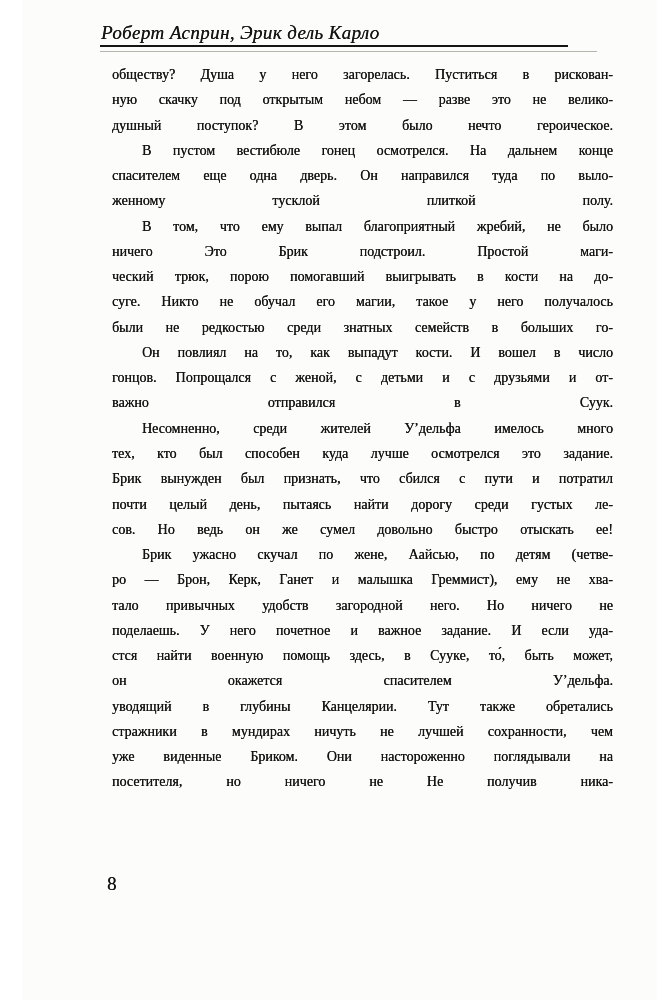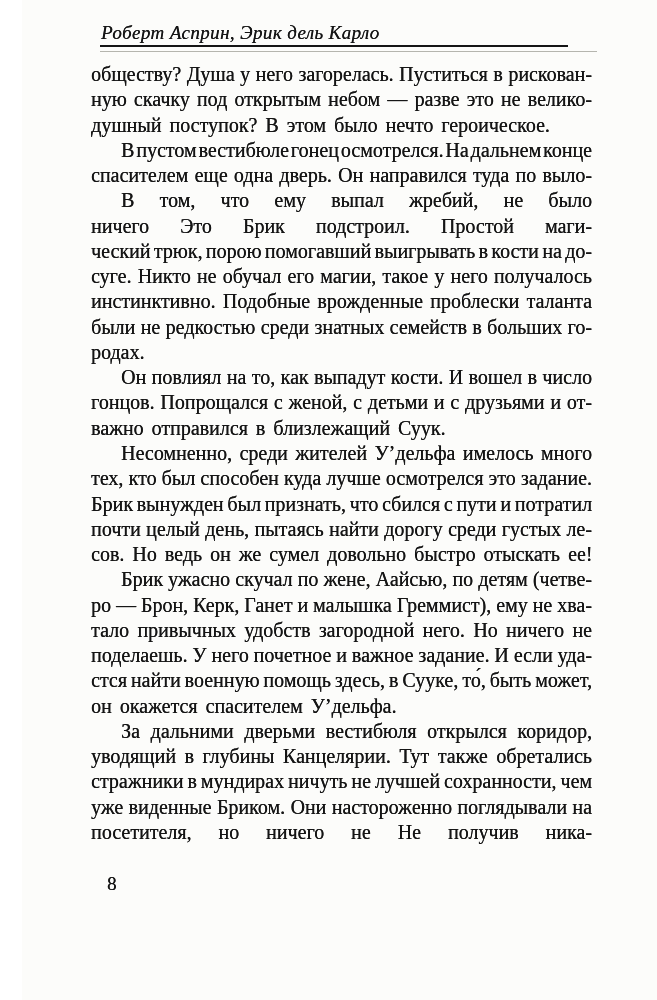--- a/index.html
+++ b/index.html
@@ -21,30 +21,30 @@
   }
   .rule-dark{
     position:absolute;left:78px;top:45px;width:468px;height:2px;
     background:var(--ink,#1c1c1c);
   }
   .rule-faint{
     position:absolute;left:78px;top:51px;width:497px;height:1px;
     background:#b5b5ae;
   }
   .text-block{
-    position:absolute;left:69px;top:62px;width:501px;
-    font-size:20px;
+    position:absolute;left:90px;top:62px;width:501px;
+    font-size:14px;
   }
   .line{
     display:flex;justify-content:space-between;
     height:25.28px;line-height:25.28px;
     white-space:nowrap;
     text-shadow:.2px 0 currentColor;
   }
-  .line.end{justify-content:flex-start;gap:8px;}
+  .line.end{justify-content:space-between;gap:8px;}
   .line.ind{padding-left:30px;}
   .page-number{
     position:absolute;left:85px;top:871px;
     font-size:19px;line-height:25px;
     text-shadow:.2px 0 currentColor;
   }
 </style>
 </head>
 <body>
 
@@ -98,26 +98,33 @@
         <span>спасителем</span>
         <span>еще</span>
         <span>одна</span>
         <span>дверь.</span>
         <span>Он</span>
         <span>направился</span>
         <span>туда</span>
         <span>по</span>
         <span>выло-</span>
       </div>
+      <div class="line end">
+        <span>женному</span>
+        <span>тусклой</span>
+        <span>плиткой</span>
+        <span>полу.</span>
+      </div>
       <div class="line ind">
         <span>В</span>
         <span>том,</span>
         <span>что</span>
         <span>ему</span>
         <span>выпал</span>
+        <span>благоприятный</span>
         <span>жребий,</span>
         <span>не</span>
         <span>было</span>
       </div>
       <div class="line">
         <span>ничего</span>
         <span>Это</span>
         <span>Брик</span>
         <span>подстроил.</span>
         <span>Простой</span>
@@ -140,39 +147,29 @@
         <span>не</span>
         <span>обучал</span>
         <span>его</span>
         <span>магии,</span>
         <span>такое</span>
         <span>у</span>
         <span>него</span>
         <span>получалось</span>
       </div>
       <div class="line">
-        <span>инстинктивно.</span>
-        <span>Подобные</span>
-        <span>врожденные</span>
-        <span>проблески</span>
-        <span>таланта</span>
-      </div>
-      <div class="line">
         <span>были</span>
         <span>не</span>
         <span>редкостью</span>
         <span>среди</span>
         <span>знатных</span>
         <span>семейств</span>
         <span>в</span>
         <span>больших</span>
         <span>го-</span>
-      </div>
-      <div class="line end">
-        <span>родах.</span>
       </div>
       <div class="line ind">
         <span>Он</span>
         <span>повлиял</span>
         <span>на</span>
         <span>то,</span>
         <span>как</span>
         <span>выпадут</span>
         <span>кости.</span>
         <span>И</span>
@@ -190,21 +187,20 @@
         <span>и</span>
         <span>с</span>
         <span>друзьями</span>
         <span>и</span>
         <span>от-</span>
       </div>
       <div class="line end">
         <span>важно</span>
         <span>отправился</span>
         <span>в</span>
-        <span>близлежащий</span>
         <span>Суук.</span>
       </div>
       <div class="line ind">
         <span>Несомненно,</span>
         <span>среди</span>
         <span>жителей</span>
         <span>У’дельфа</span>
         <span>имелось</span>
         <span>много</span>
       </div>
@@ -311,28 +307,20 @@
         <span>то́,</span>
         <span>быть</span>
         <span>может,</span>
       </div>
       <div class="line end">
         <span>он</span>
         <span>окажется</span>
         <span>спасителем</span>
         <span>У’дельфа.</span>
       </div>
-      <div class="line ind">
-        <span>За</span>
-        <span>дальними</span>
-        <span>дверьми</span>
-        <span>вестибюля</span>
-        <span>открылся</span>
-        <span>коридор,</span>
-      </div>
       <div class="line">
         <span>уводящий</span>
         <span>в</span>
         <span>глубины</span>
         <span>Канцелярии.</span>
         <span>Тут</span>
         <span>также</span>
         <span>обретались</span>
       </div>
       <div class="line">

